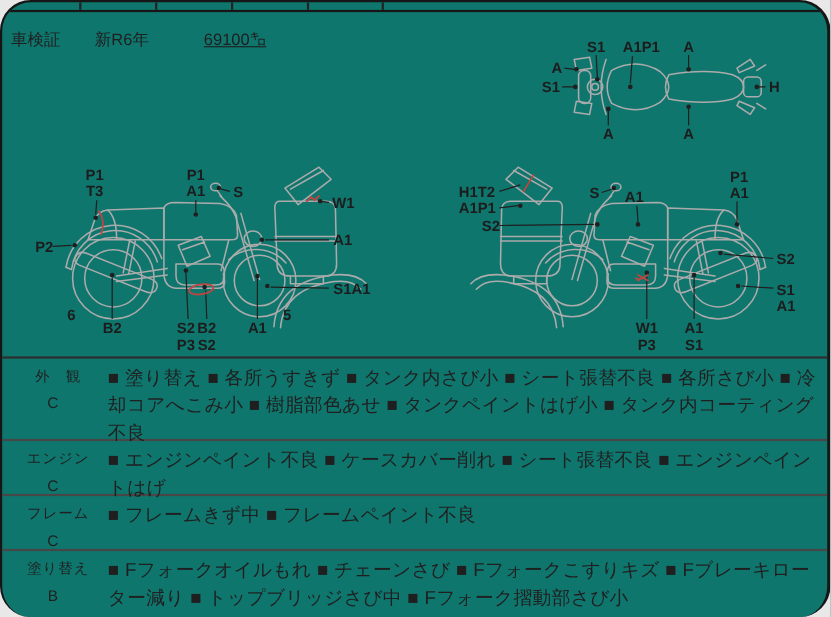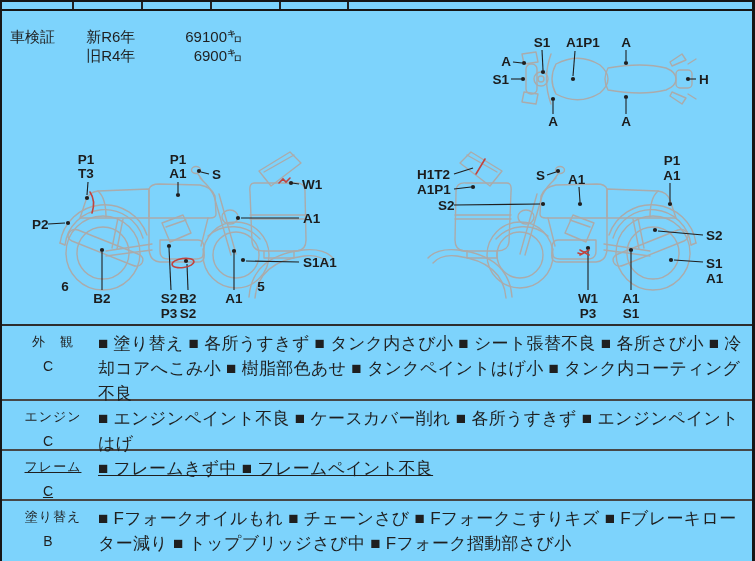--- a/index.html
+++ b/index.html
@@ -1,41 +1,41 @@
 <!DOCTYPE html>
 <html><head>
 <meta charset="utf-8">
 <style>
   html,body{margin:0;padding:0;background:#e8e8e8;}
   .sheet{
-    position:relative;width:755px;height:561px;background:#7dd3fc;
+    position:relative;width:755px;height:561px;background:#0f766e;
     box-sizing:border-box;overflow:hidden;
     border-left:2px solid #161616;border-right:3px solid #161616;border-top:2px solid #161616;
-    font-family:"Liberation Sans","DejaVu Sans",sans-serif;color:#1f1f1f;
+    font-family:"Liberation Sans","DejaVu Sans",sans-serif;color:#1f1f1f;border-radius:28px;
   }
   
   .top-remnant{position:absolute;left:0;top:0;width:100%;height:7px;border-bottom:2px solid #161616;}
   .top-remnant .vline{position:absolute;top:0;width:2px;height:7px;background:#222;}
   
   .info{position:absolute;left:8px;top:25px;display:flex;z-index:2;font-size:15px;line-height:19px;}
   .info-title{width:66px;font-size:15px;}
   .irow{display:flex;}
   .i-era{width:36px;text-align:right;}
   .i-year{width:46px;}
-  .i-km{width:84px;text-align:right;}
+  .i-km{width:84px;text-align:right;text-decoration:underline;}
   
   .diagram-svg{position:absolute;left:0;top:0;width:750px;height:322px;}
   .diagram-svg .outline{stroke:#ababab;stroke-width:1.4;fill:none;stroke-linejoin:round;stroke-linecap:round;}
   .diagram-svg text{font-family:"Liberation Sans","DejaVu Sans",sans-serif;font-size:13.5px;font-weight:600;fill:#1c1c1c;}
   
   .crows{position:absolute;left:0;top:322px;width:750px;}
   .crow{display:flex;border-top:2px solid #2d2d2d;}
   .crows div.crow:nth-of-type(1){height:73px;}
   .crows div.crow:nth-of-type(2){height:48px;justify-content:center;}
-  .crows div.crow:nth-of-type(3){height:48px;text-decoration:underline;}
+  .crows div.crow:nth-of-type(3){height:48px;}
   .crows div.crow:nth-of-type(4){min-height:66px;}
   .crows div.crow:nth-of-type(2),.crows div.crow:nth-of-type(3),.crows div.crow:nth-of-type(4){border-top:2px solid #474747;}
   .cpart{width:92px;flex:none;text-align:center;font-size:13px;}
   .cpart-name{margin-top:7px;letter-spacing:1px;margin-left:10px;}
   .cpart-grade{margin-top:7px;font-size:14px;}
   .citems{flex:1;padding:5px 8px 0 4px;font-size:17px;line-height:25px;letter-spacing:0.3px;}
 </style>
 </head>
 <body>
 
@@ -52,25 +52,20 @@
   <div class="info">
     <div class="info-title">車検証</div>
     <div>
 
         <div class="irow">
           <span class="i-era">新R</span>
           <span class="i-year">6年</span>
           <span class="i-km">69100㌔</span>
         </div>
 
-        <div class="irow">
-          <span class="i-era">旧R</span>
-          <span class="i-year">4年</span>
-          <span class="i-km">6900㌔</span>
-        </div>
       </div>
   </div>
 
   <svg class="diagram-svg" viewBox="0 0 750 322">
     <defs>
       <g id="bike-body" class="outline">
         <circle cx="101" cy="251" r="37"></circle>
           <circle cx="101" cy="251" r="26"></circle>
         <circle cx="234" cy="253" r="33"></circle>
           <circle cx="234" cy="253" r="23"></circle>
@@ -234,21 +229,21 @@
           <div class="cpart-grade">C</div>
         </div>
         <div class="citems">■ 塗り替え  ■ 各所うすきず  ■ タンク内さび小  ■ シート張替不良  ■ 各所さび小  ■ 冷却コアへこみ小  ■ 樹脂部色あせ  ■ タンクペイントはげ小  ■ タンク内コーティング不良</div>
       </div>
 
       <div class="crow">
         <div class="cpart">
           <div class="cpart-name">エンジン</div>
           <div class="cpart-grade">C</div>
         </div>
-        <div class="citems">■ エンジンペイント不良  ■ ケースカバー削れ  ■ 各所うすきず  ■ エンジンペイントはげ</div>
+        <div class="citems">■ エンジンペイント不良  ■ ケースカバー削れ  ■ シート張替不良  ■ エンジンペイントはげ</div>
       </div>
 
       <div class="crow">
         <div class="cpart">
           <div class="cpart-name">フレーム</div>
           <div class="cpart-grade">C</div>
         </div>
         <div class="citems">■ フレームきず中  ■ フレームペイント不良</div>
       </div>
 

